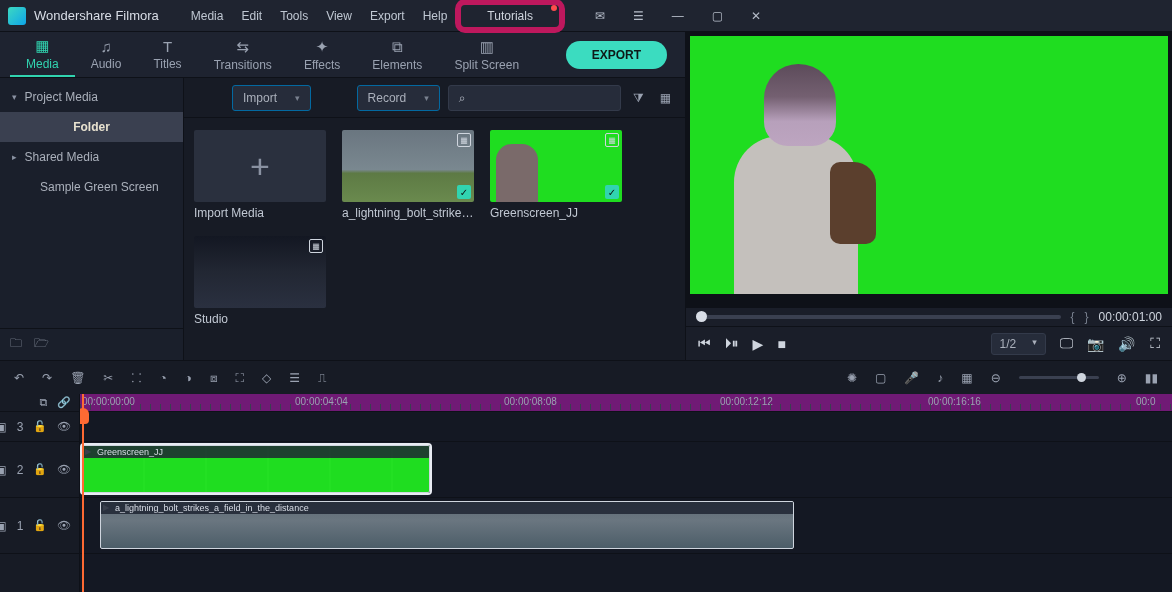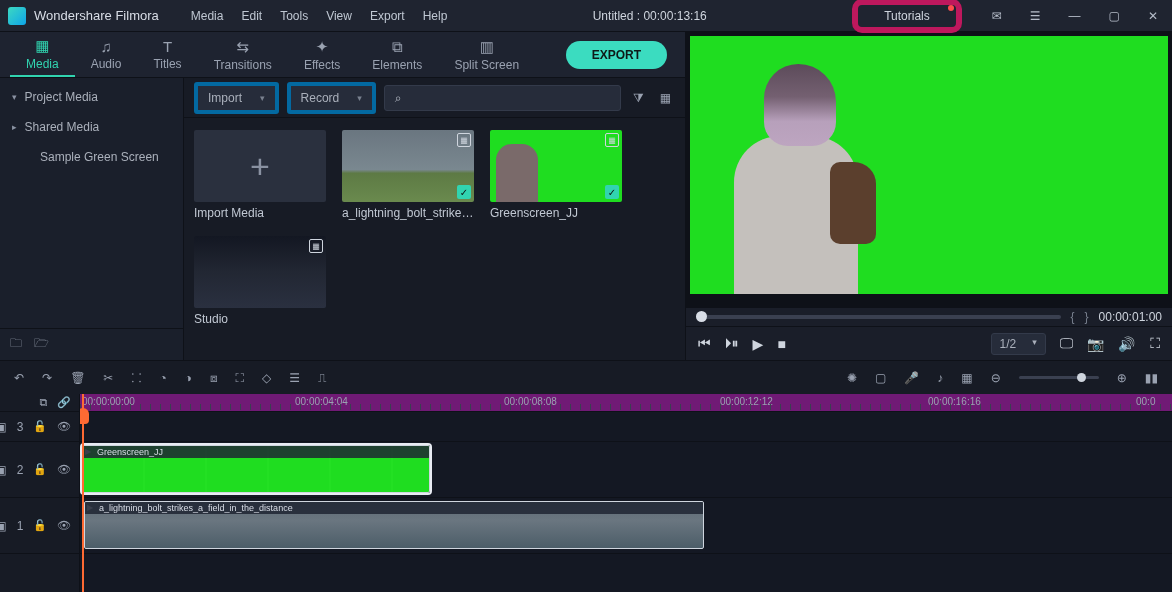--- a/index.html
+++ b/index.html
@@ -36,21 +36,21 @@
 .tree-row { display: flex; align-items: center; gap: 8px; padding: 8px 12px; cursor: pointer; }
 .tree-row.indent { padding-left: 40px; }
 .tree-row.active { background: #3a4050; color: #e8e2d0; font-weight: 600; justify-content: center; padding-left: 12px; }
 .tri { font-size: 9px; color: #8a92a2; }
 .sidebar-footer { height: 32px; border-top: 1px solid #0e1118; display: flex; align-items: center; gap: 12px; padding-left: 10px; }
 .sidebar-footer span { cursor: pointer; color: #9aa2b1; }
 
 
 .pool { flex: 1; background: #171b25; display: flex; flex-direction: column; }
 .pool-toolbar { height: 40px; display: flex; align-items: center; gap: 8px; padding: 0 10px; border-bottom: 1px solid #0e1118; }
-.dropdown { background: #262c3a; border: 4px solid #0369a1; padding: 5px 10px; border-radius: 3px; display: flex; align-items: center; gap: 18px; cursor: pointer; }
+.dropdown { background: #262c3a; border: 1px solid #0369a1; padding: 5px 10px; border-radius: 3px; display: flex; align-items: center; gap: 18px; cursor: pointer; margin-left: 38px; }
 .dropdown .chev { font-size: 9px; color: #79818f; }
 .search { flex: 1; background: #262c3a; border: 1px solid #333a4a; padding: 5px 10px; border-radius: 3px; display: flex; align-items: center; gap: 6px; }
 .search input { background: none; border: none; outline: none; color: #aab0bb; flex: 1; }
 .pool-tool { color: #9aa2b1; cursor: pointer; padding: 4px; }
 .pool-grid { display: flex; flex-wrap: wrap; gap: 16px; padding: 12px 10px; }
 .thumb { width: 132px; }
 .thumb-img { width: 132px; height: 72px; background: #2a303e; border-radius: 2px; position: relative; display: flex; align-items: center; justify-content: center; overflow: hidden; }
 .thumb-img.green { background: #1fdd20; }
 .thumb-img.field { background: linear-gradient(180deg, #6a7680 0%, #7a8890 55%, #5d7a44 60%, #6a8a4e 100%); }
 .thumb-img.studio { background: linear-gradient(180deg, #131722 0%, #222733 50%, #2a3040 100%); }
@@ -114,21 +114,20 @@
   <div class="logo"></div>
   <div class="app-name">Wondershare Filmora</div>
   <div class="menu">
     <span>Media</span>
     <span>Edit</span>
     <span>Tools</span>
     <span>View</span>
     <span>Export</span>
     <span>Help</span>
   </div>
-  <div class="title-center">Untitled : 00:00:13:16</div>
   <div class="tutorials-btn">Tutorials</div>
   <div class="winctrl">
     <span>✉</span>
     <span>☰</span>
     <span>—</span>
     <span>▢</span>
     <span>✕</span>
   </div>
 </div>
 
@@ -166,20 +165,23 @@
         </div>
       <div class="export-btn">EXPORT</div>
     </div>
 
     <div class="shelf">
       <div class="sidebar">
         <div class="tree">
           <div class="tree-row">
               <span class="tri">▾</span>
               <span>Project Media</span>
+            </div>
+          <div class="tree-row active indent">
+              <span>Folder</span>
             </div>
           <div class="tree-row">
               <span class="tri">▸</span>
               <span>Shared Media</span>
             </div>
           <div class="tree-row indent">
               <span>Sample Green Screen</span>
             </div>
         </div>
         <div class="sidebar-footer">
@@ -446,21 +448,21 @@
       </div>
     <div class="track"></div>
     <div class="track tall">
       <div class="clip green selected" id="clip-green" style="left: 2px; width: 348px;">
         <span class="clip-play">▶</span>
         <div class="clip-title">Greenscreen_JJ</div>
         <div class="clip-audio"></div>
       </div>
     </div>
     <div class="track tall">
-      <div class="clip field" id="clip-field" style="left: 4px; width: 620px;">
+      <div class="clip field" id="clip-field" style="left: 20px; width: 694px;">
         <span class="clip-play">▶</span>
         <div class="clip-title">a_lightning_bolt_strikes_a_field_in_the_distance</div>
         <div class="clip-audio"></div>
       </div>
     </div>
     <div class="playhead"></div>
   </div>
 </div>
 
 </body></html>

